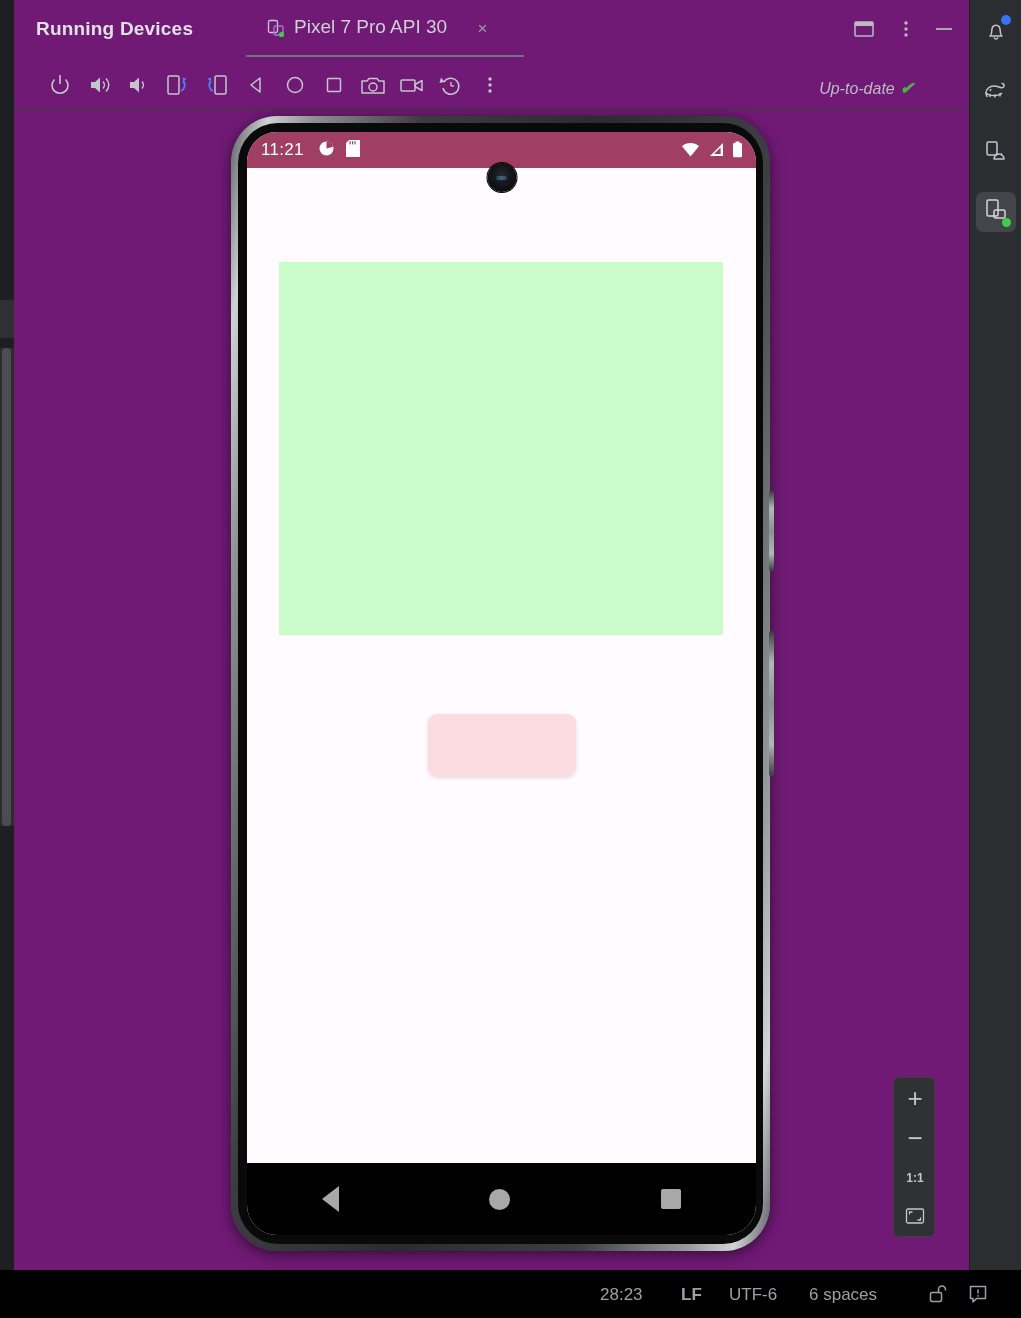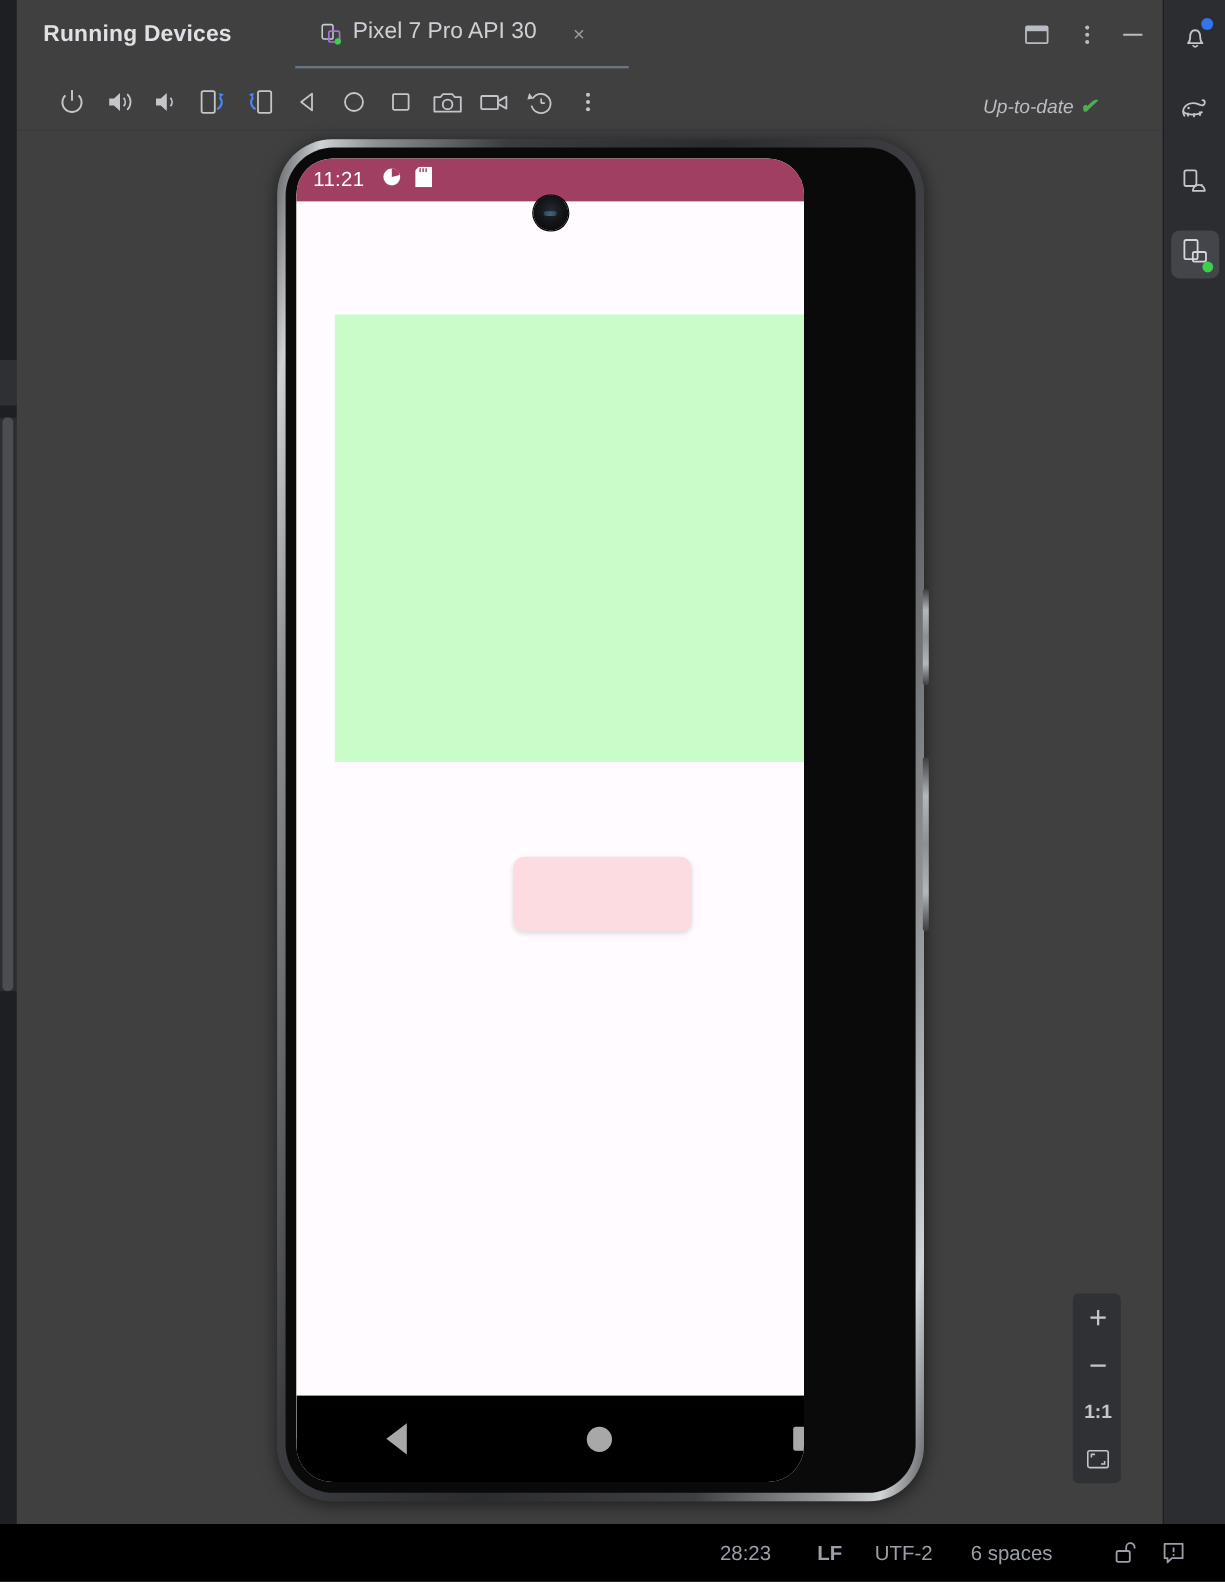--- a/index.html
+++ b/index.html
@@ -14,21 +14,21 @@
   
   .left-edge { position:absolute; left:0; top:0; width:14px; height:1270px; background:#2b2d30; }
   .left-edge-blk1 { position:absolute; left:0; top:0; width:14px; height:300px; background:#1e1f22; }
   .left-edge-blk2 { position:absolute; left:0; top:300px; width:14px; height:38px; background:#2e3034; }
   .left-edge-blk3 { position:absolute; left:0; top:338px; width:14px; height:10px; background:#1e1f22; }
   .left-scrollbar { position:absolute; left:2px; top:348px; width:9px; height:478px;
                     background:#4b4d50; border-radius:4px; }
   .left-edge-blk4 { position:absolute; left:0; top:826px; width:14px; height:444px; background:#1e1f22; }
 
   
-  .panel { position:absolute; left:14px; top:0; width:955px; height:1270px; background:#404040; }
+  .panel { position:absolute; left:14px; top:0; width:955px; height:1270px; background:#701a75; }
 
   
   .panel-header { position:absolute; left:0; top:0; width:955px; height:57px; }
   .panel-title { position:absolute; left:22px; top:18px; font-size:19px; font-weight:bold;
                  color:#dfe1e5; letter-spacing:0.2px; white-space:nowrap; }
   .tab { position:absolute; left:232px; top:0; height:57px; width:278px;
          border-bottom:2px solid #6a7683; }
   .tab-icon { position:absolute; left:20px; top:19px; width:20px; height:20px; }
   .tab-label { position:absolute; left:48px; top:16px; font-size:19px; color:#ced0d6;
                white-space:nowrap; }
@@ -54,21 +54,21 @@
     position:absolute; inset:0; border-radius:46px;
     background: linear-gradient(100deg,#5c5e61 0%,#cfd2d5 5%,#8f9295 11%,#3a3c3f 26%,
                 #2a2c2f 50%,#3d3f42 74%,#9a9da0 89%,#d2d5d8 95%,#5a5c5f 100%);
     box-shadow: 0 3px 14px rgba(0,0,0,0.55);
   }
   .phone-inner {
     position:absolute; left:7px; top:7px; right:7px; bottom:7px;
     border-radius:40px; background:#0a0a0a;
   }
   .phone-screen {
-    position:absolute; left:16px; top:16px; width:423px; height:1103px;
+    position:absolute; left:16px; top:16px; width:509px; height:1103px;
     border-radius:30px; overflow:hidden; background:#fffbff;
   }
   
   .side-btn { position:absolute; right:-4px; width:5px;
     background: linear-gradient(180deg,#3b3d40 0%,#b4b7ba 22%,#8d9093 50%,#b4b7ba 78%,#3b3d40 100%);
     border-radius:2px; }
   .side-btn-a { top:375px; height:80px; }
   .side-btn-b { top:515px; height:145px; }
 
   
@@ -102,21 +102,21 @@
   .nav-home { width:21px;height:21px;border-radius:50%;background:#a8a8a8; cursor:pointer; }
   .nav-recent{ width:20px;height:20px;background:#a8a8a8;border-radius:2px; cursor:pointer; }
 
   
   .zoom-panel { position:absolute; left:893px; top:1077px; width:42px; height:160px;
                 border:1px solid #3e4044; border-radius:6px; background:#2f3134; }
   .zc { position:absolute; left:0; width:42px; height:40px; cursor:pointer;
         display:flex; align-items:center; justify-content:center; color:#c4c6ca; }
   .zc-plus  { top:0; font-size:26px; }
   .zc-minus { top:40px; font-size:26px; }
-  .zc-one   { top:80px; font-size:16px; font-weight:bold; }
+  .zc-one   { top:80px; font-size:12px; font-weight:bold; }
   .zc-fit   { top:120px; }
 
   
   .right-strip { position:absolute; left:969px; top:0; width:52px; height:1270px;
                  background:#2b2d30; border-left:1px solid #1e1f22; }
   .rs-btn { position:absolute; left:6px; width:40px; height:40px; border-radius:7px;
             display:flex; align-items:center; justify-content:center; cursor:pointer; }
   .rs-bell   { top:11px; }
   .rs-gradle { top:72px; }
   .rs-device { top:133px; }
@@ -388,21 +388,21 @@
           <rect x="11" y="13" width="11" height="8" rx="1.5" fill="none" stroke="#d4d6da" stroke-width="1.5"></rect>
         </svg>
       </span>
       <span class="run-dot"></span>
     </div>
   </div>
 
   <div class="bottom-bar">
     <span class="bb-item bb-pos">28:23</span>
     <span class="bb-item bb-lf">LF</span>
-    <span class="bb-item bb-enc">UTF-2</span>
+    <span class="bb-item bb-enc">UTF-6</span>
     <span class="bb-item bb-ind">6 spaces</span>
     <span class="bb-icon bb-lock">
       <svg width="22" height="22" viewBox="0 0 22 22">
         <rect x="3.5" y="9.5" width="11" height="9" rx="1.5" fill="none" stroke="#9ba0a8" stroke-width="1.5"></rect>
         <path d="M11.5 9.5v-3a3.5 3.5 0 0 1 7 0v1" fill="none" stroke="#9ba0a8" stroke-width="1.5"></path>
       </svg>
     </span>
     <span class="bb-icon bb-notif">
       <svg width="22" height="22" viewBox="0 0 22 22">
         <path d="M3.5 3.5h15v12h-9l-3.5 3.5v-3.5h-2.5z" fill="none" stroke="#9ba0a8" stroke-width="1.5" stroke-linejoin="round"></path>

